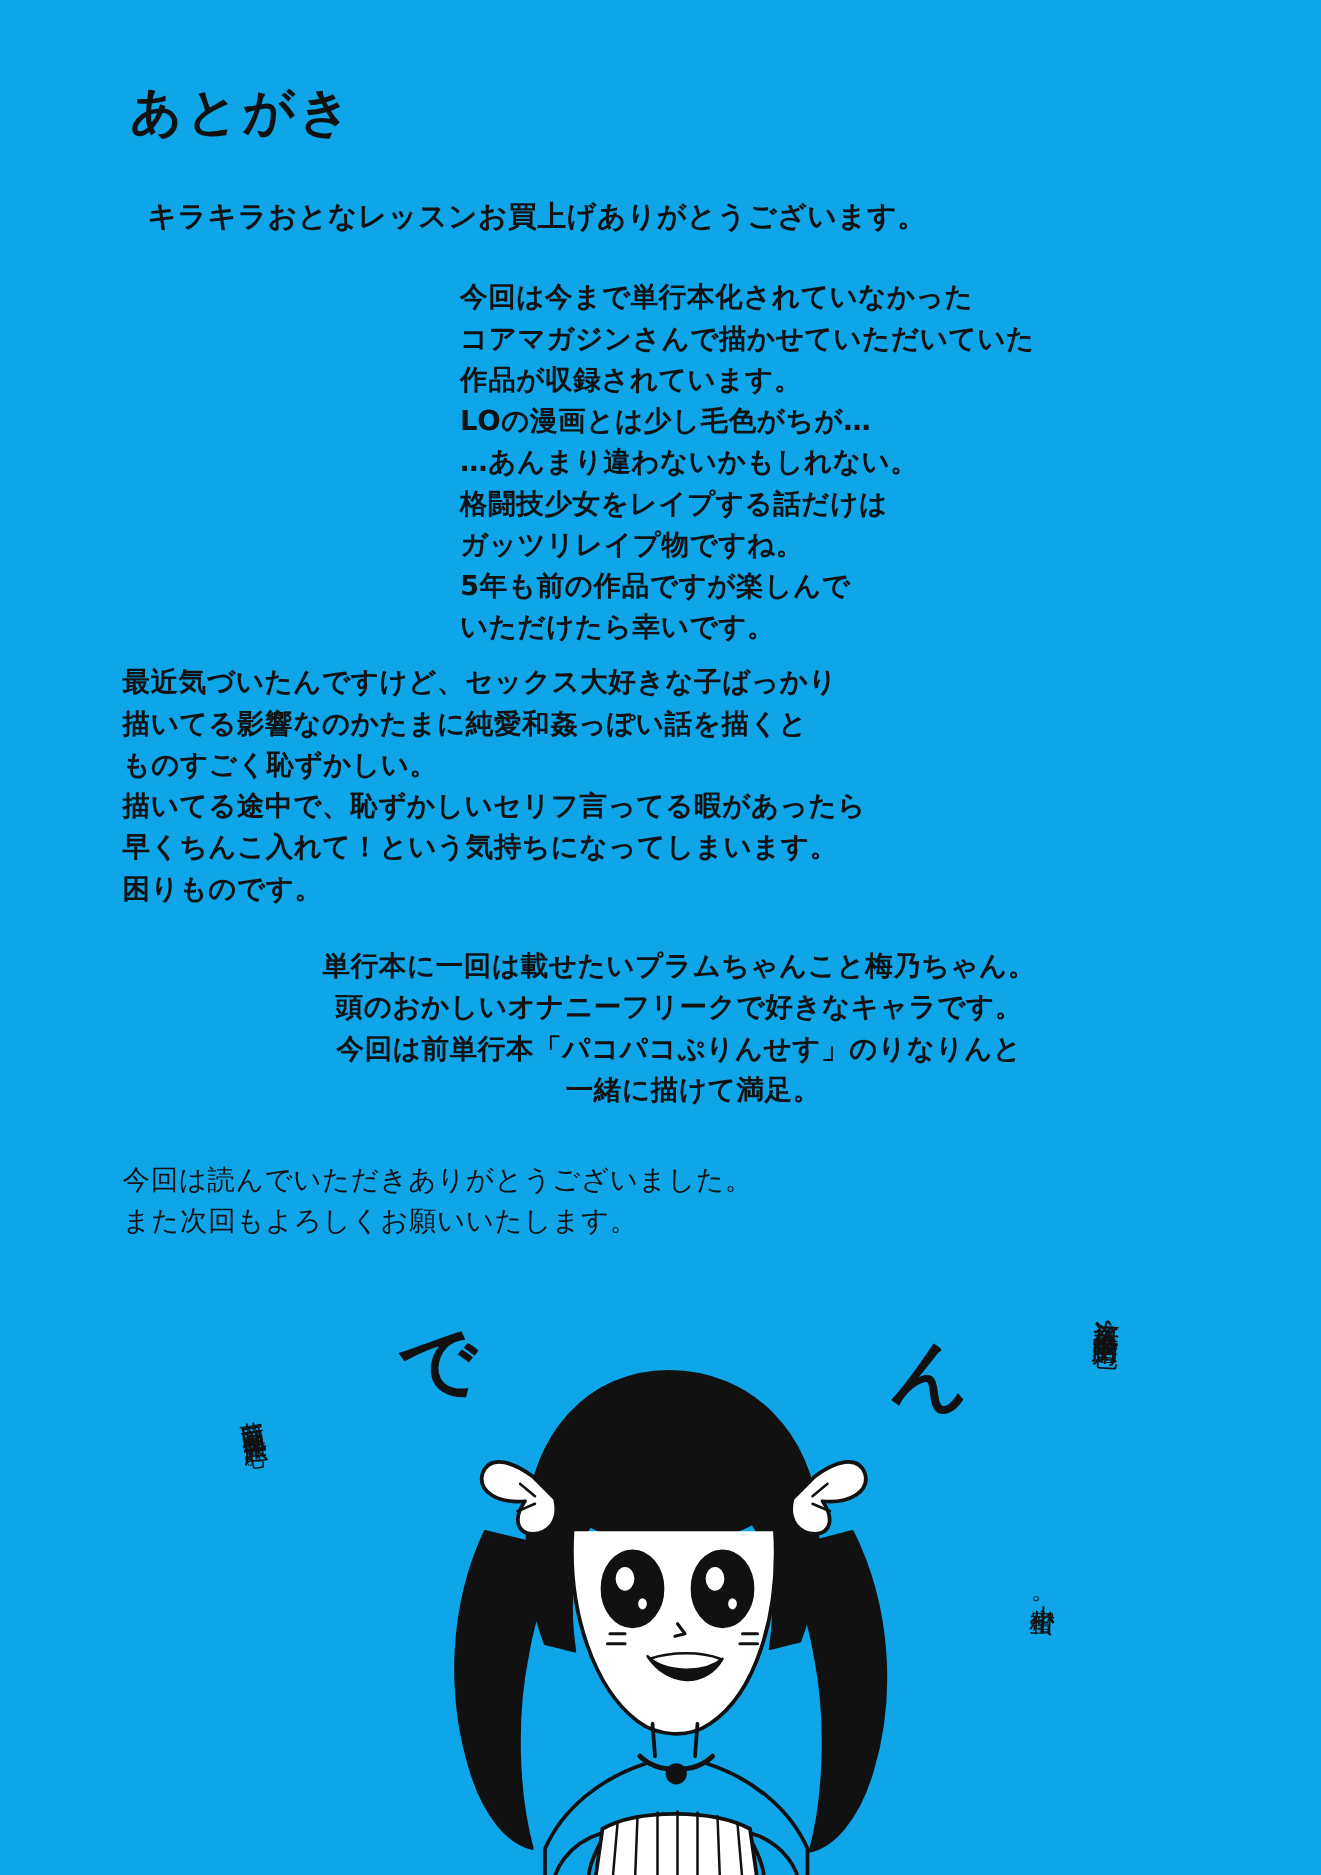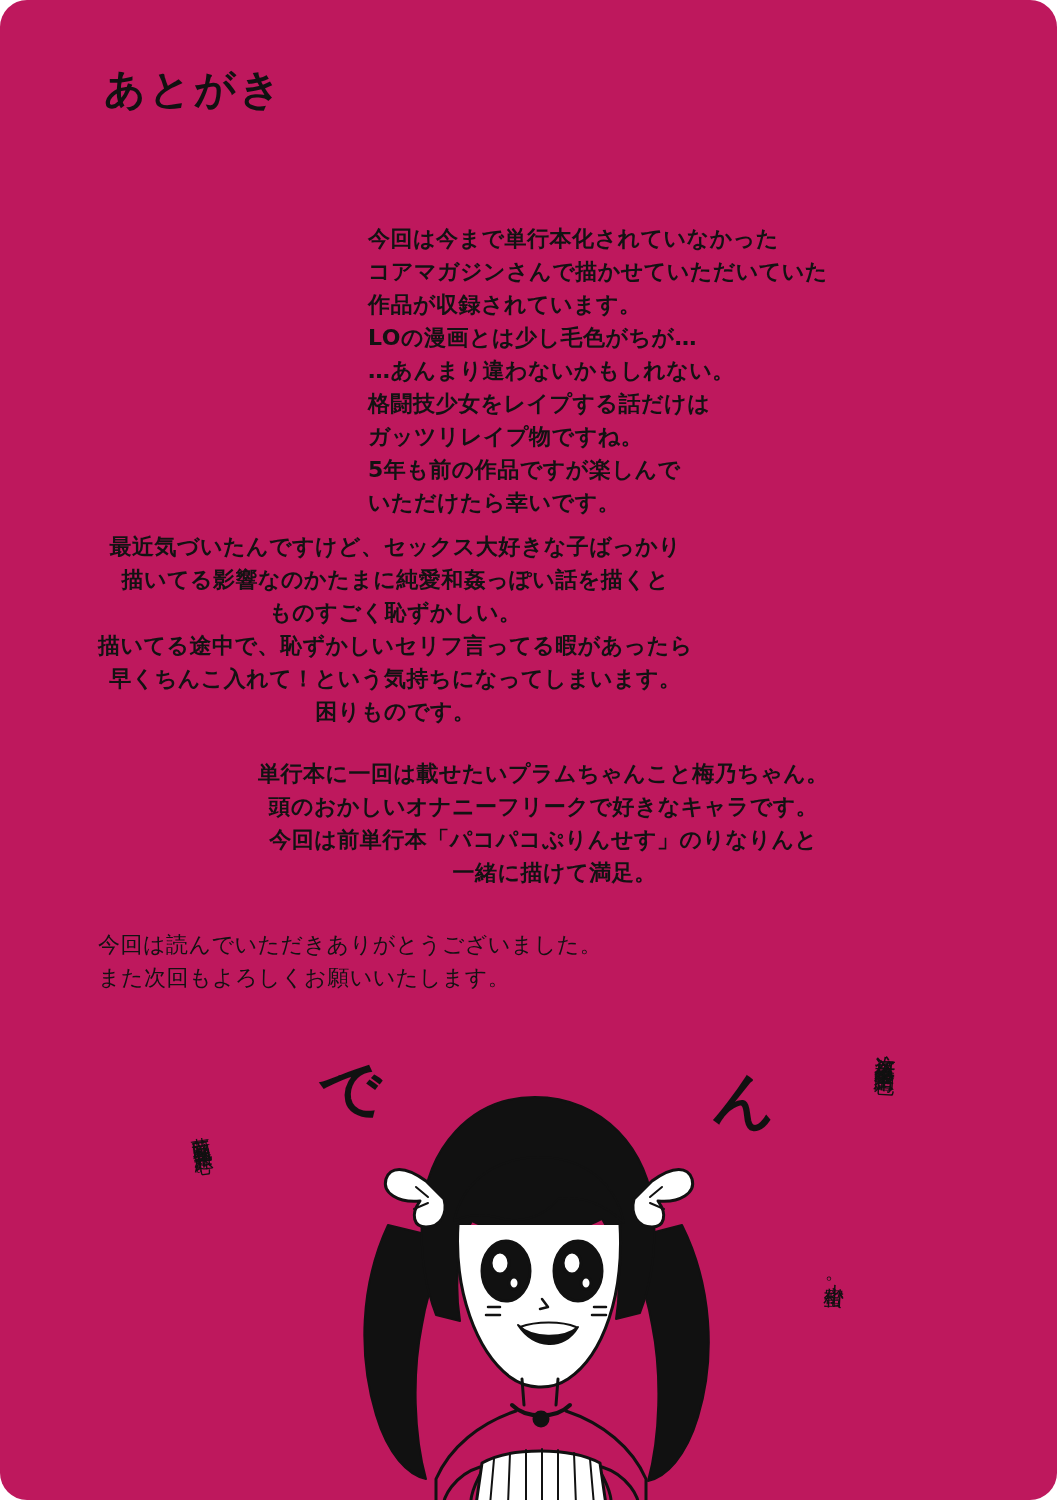--- a/index.html
+++ b/index.html
@@ -11,22 +11,21 @@
     width: 1057px;
     height: 1500px;
     position: relative;
     overflow: hidden;
     font-family: "DejaVu Sans", sans-serif;
     color: #1a1a1a;
   }
   .page {
     position: absolute;
     inset: 0;
-    background: #be185d;
-    border-radius: 27px;
+    background: #0ea5e9;
   }
 
   
   .afterword-title {
     position: absolute;
     left: 104px;
     top: 62px;
     font-size: 41px;
     font-weight: bold;
     letter-spacing: 3px;
@@ -52,21 +51,20 @@
   }
   .p-block1 {
     left: 368px;
     top: 222px;
     font-weight: 600;
   }
   .p-block2 {
     left: 98px;
     top: 530px;
     font-weight: 600;
-    text-align: center;
   }
   .p-block3 {
     left: 258px;
     top: 757px;
     font-weight: 600;
     text-align: center;
   }
   .p-block4 {
     left: 98px;
     top: 928px;
@@ -140,20 +138,21 @@
     top: 45px;
   }
 </style>
 </head>
 <body>
 
 <div class="page">
 
   <div class="afterword-title">あとがき</div>
 
+  <div class="para p-thanks">キラキラおとなレッスンお買上げありがとうございます。</div>
 
   <div class="para p-block1">今回は今まで単行本化されていなかった
 コアマガジンさんで描かせていただいていた
 作品が収録されています。
 LOの漫画とは少し毛色がちが…
 …あんまり違わないかもしれない。
 格闘技少女をレイプする話だけは
 ガッツリレイプ物ですね。
 5年も前の作品ですが楽しんで
 いただけたら幸いです。</div>

